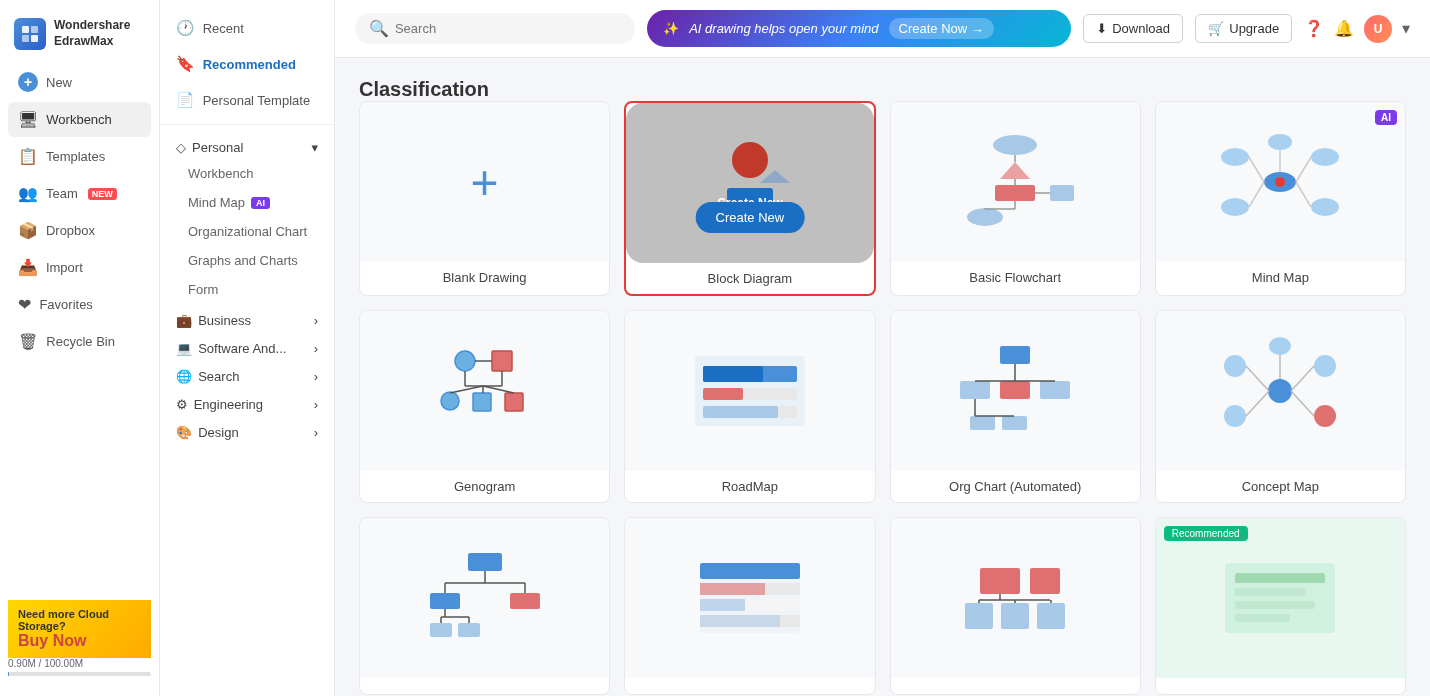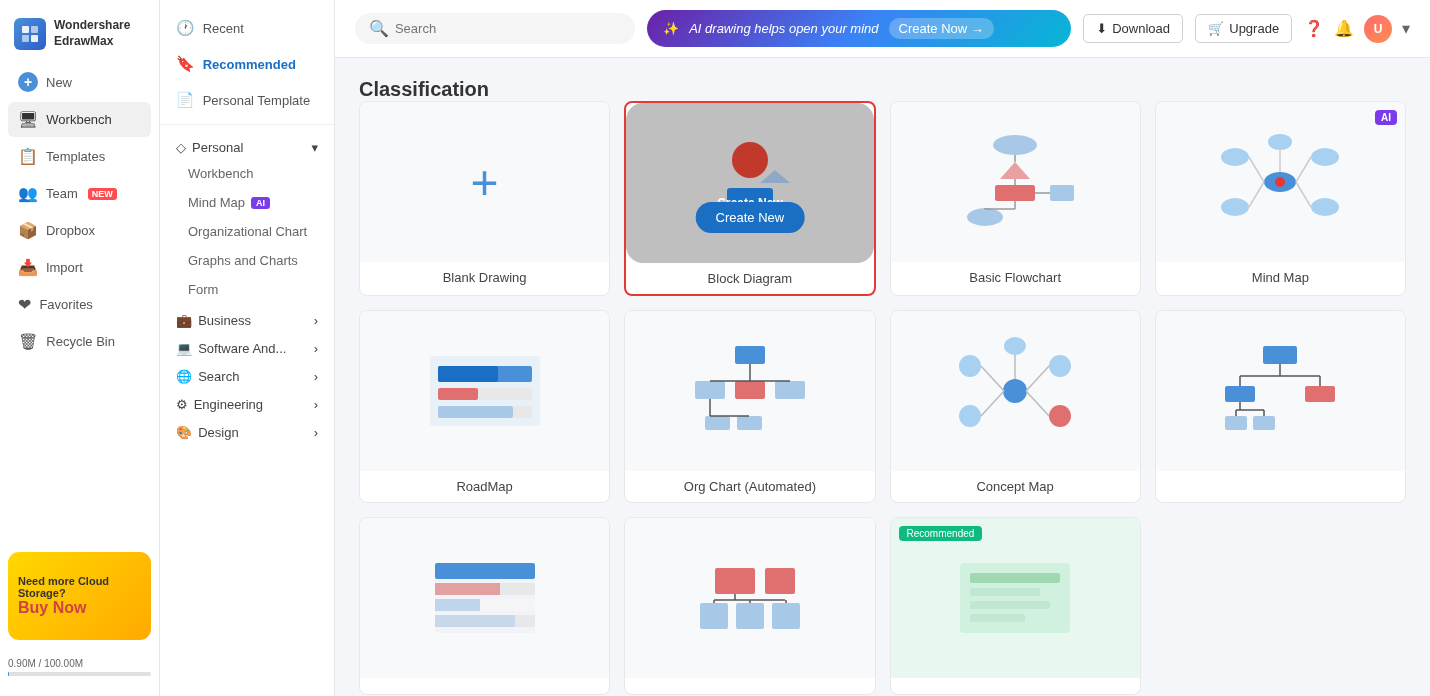--- a/index.html
+++ b/index.html
@@ -51,25 +51,25 @@
     .badge-new {
       background: #ff4d4f; color: white; font-size: 9px;
       padding: 1px 4px; border-radius: 3px; font-weight: bold; margin-left: 2px;
     }
     .sidebar-bottom {
       margin-top: auto;
       padding: 8px;
     }
     .cloud-storage-card {
       background: linear-gradient(135deg, #ffd700, #ffaa00);
-      border-radius: 11px; padding: 23px 10px; cursor: pointer;
+      border-radius: 0; padding: 8px 10px; cursor: pointer;
       font-size: 11px; color: #333; font-weight: 500;
     }
     .cloud-storage-card .buy-now { color: #c44; font-weight: 600; font-size: 16px; }
-    .storage-bar-wrap { margin-top: 18px; font-size: 10px; color: #666; padding: 0 0 2px; }
+    .storage-bar-wrap { margin-top: 0; font-size: 10px; color: #666; padding: 0 0 2px; }
     .storage-bar-bg { background: #e0e0e0; border-radius: 3px; height: 4px; margin-top: 3px; }
     .storage-bar-fill { background: #4a90d9; height: 4px; border-radius: 3px; width: 0.9%; }
 
     
     .middle-panel {
       width: 175px;
       background: #fff;
       border-right: 1px solid #e8e8e8;
       padding: 10px 0;
       flex-shrink: 0;
@@ -445,20 +445,39 @@
             <line x1="81" y1="55" x2="96" y2="30" stroke="#ccc" stroke-width="1.5"></line>
             <line x1="49" y1="55" x2="34" y2="80" stroke="#ccc" stroke-width="1.5"></line>
             <line x1="81" y1="55" x2="96" y2="80" stroke="#ccc" stroke-width="1.5"></line>
             <line x1="65" y1="45" x2="65" y2="23" stroke="#ccc" stroke-width="1.5"></line>
             <circle cx="65" cy="55" r="5" fill="#e53935"></circle>
           </svg>
         </div>
         <div class="template-card-footer">Mind Map</div>
       </div>
 
+      <div class="template-card">
+        <div class="template-card-img">
+          <svg class="card-svg" viewBox="0 0 130 110">
+            <circle cx="45" cy="25" r="10" fill="#6ab0e0" stroke="#4a90d9" stroke-width="1.5"></circle>
+            <rect x="72" y="15" width="20" height="20" rx="1" fill="#e07070" stroke="#c0504a" stroke-width="1.5"></rect>
+            <line x1="55" y1="25" x2="72" y2="25" stroke="#555" stroke-width="1.5"></line>
+            <circle cx="30" cy="65" r="9" fill="#6ab0e0" stroke="#4a90d9" stroke-width="1.5"></circle>
+            <rect x="53" y="57" width="18" height="18" rx="1" fill="#6ab0e0" stroke="#4a90d9" stroke-width="1.5"></rect>
+            <rect x="85" y="57" width="18" height="18" rx="1" fill="#e07070" stroke="#c0504a" stroke-width="1.5"></rect>
+            <line x1="45" y1="35" x2="45" y2="50" stroke="#555" stroke-width="1.5"></line>
+            <line x1="82" y1="35" x2="82" y2="50" stroke="#555" stroke-width="1.5"></line>
+            <line x1="45" y1="50" x2="82" y2="50" stroke="#555" stroke-width="1.5"></line>
+            <line x1="63" y1="50" x2="63" y2="57" stroke="#555" stroke-width="1.5"></line>
+            <line x1="63" y1="50" x2="30" y2="57" stroke="#555" stroke-width="1.5"></line>
+            <line x1="63" y1="50" x2="94" y2="57" stroke="#555" stroke-width="1.5"></line>
+          </svg>
+        </div>
+        <div class="template-card-footer">Genogram</div>
+      </div>
 
       <div class="template-card">
         <div class="template-card-img">
           <svg class="card-svg" viewBox="0 0 130 110">
             <rect x="10" y="20" width="110" height="70" rx="3" fill="#e8f0f8"></rect>
             <rect x="18" y="30" width="94" height="16" rx="2" fill="#4a90d9"></rect>
             <rect x="18" y="30" width="60" height="16" rx="2" fill="#1a6fc4"></rect>
             <rect x="18" y="52" width="94" height="12" rx="2" fill="#e8e8e8"></rect>
             <rect x="18" y="52" width="40" height="12" rx="2" fill="#e07070"></rect>
             <rect x="18" y="70" width="94" height="12" rx="2" fill="#e8e8e8"></rect>

